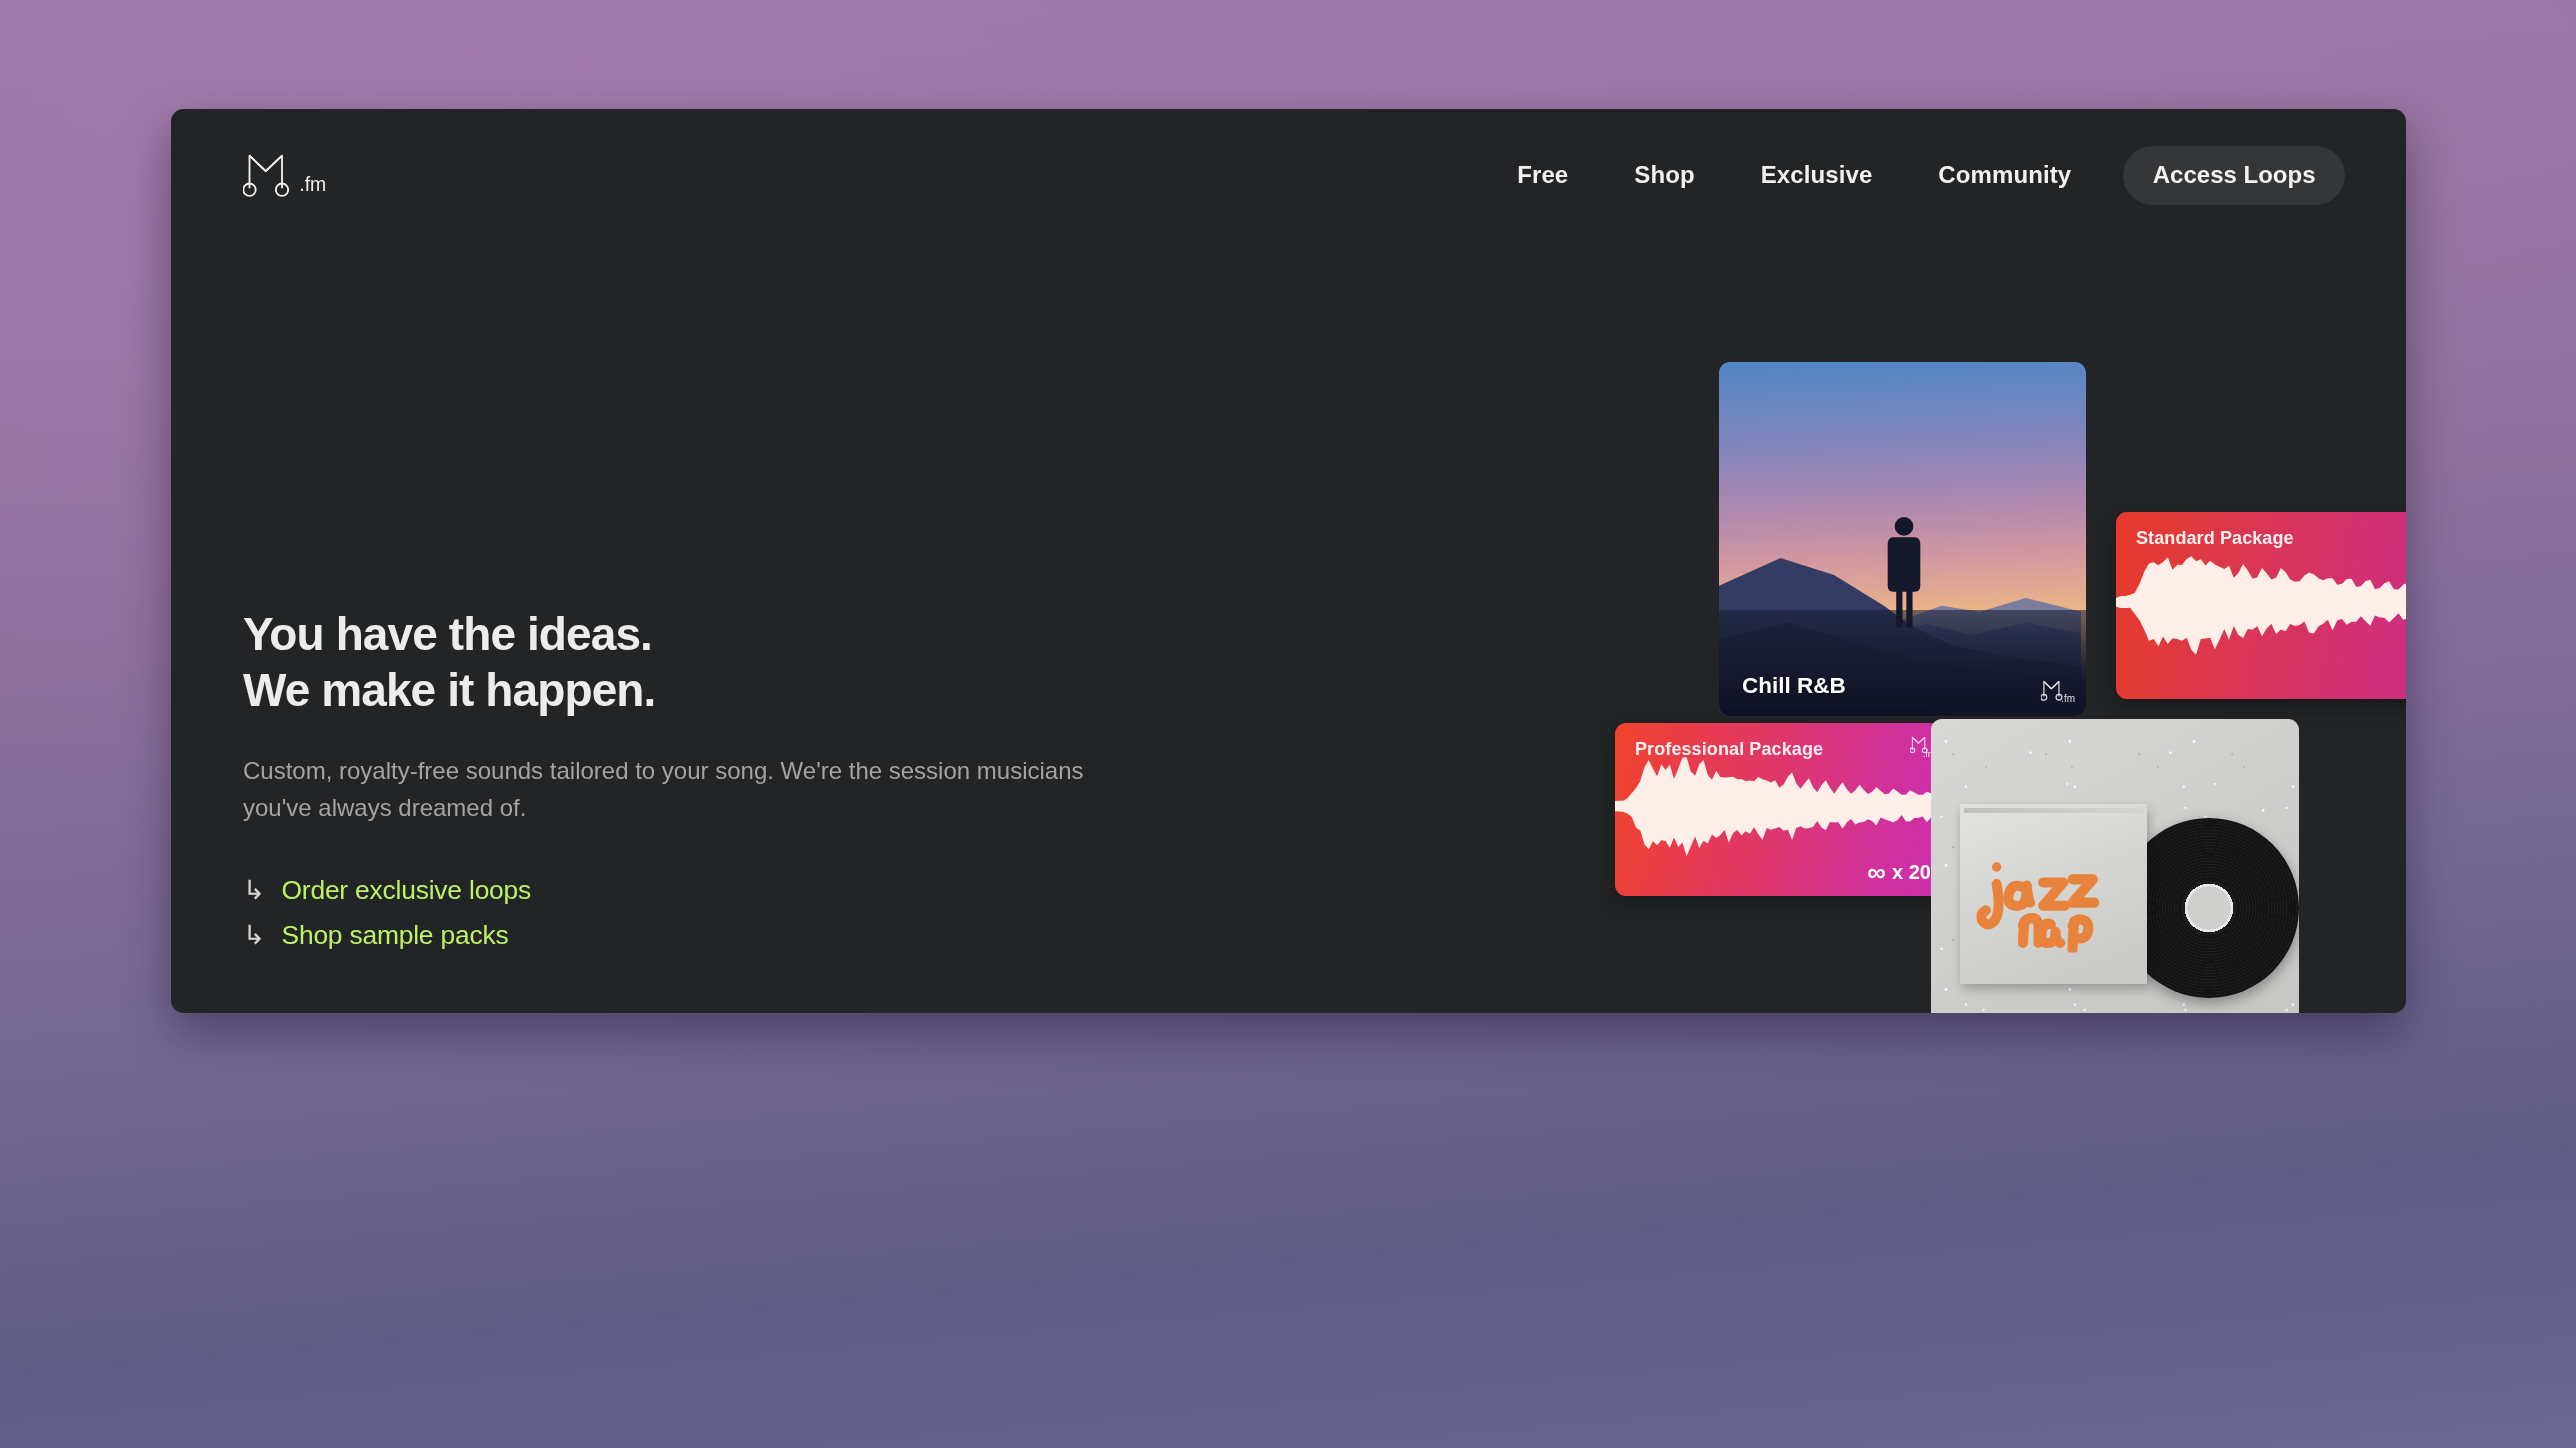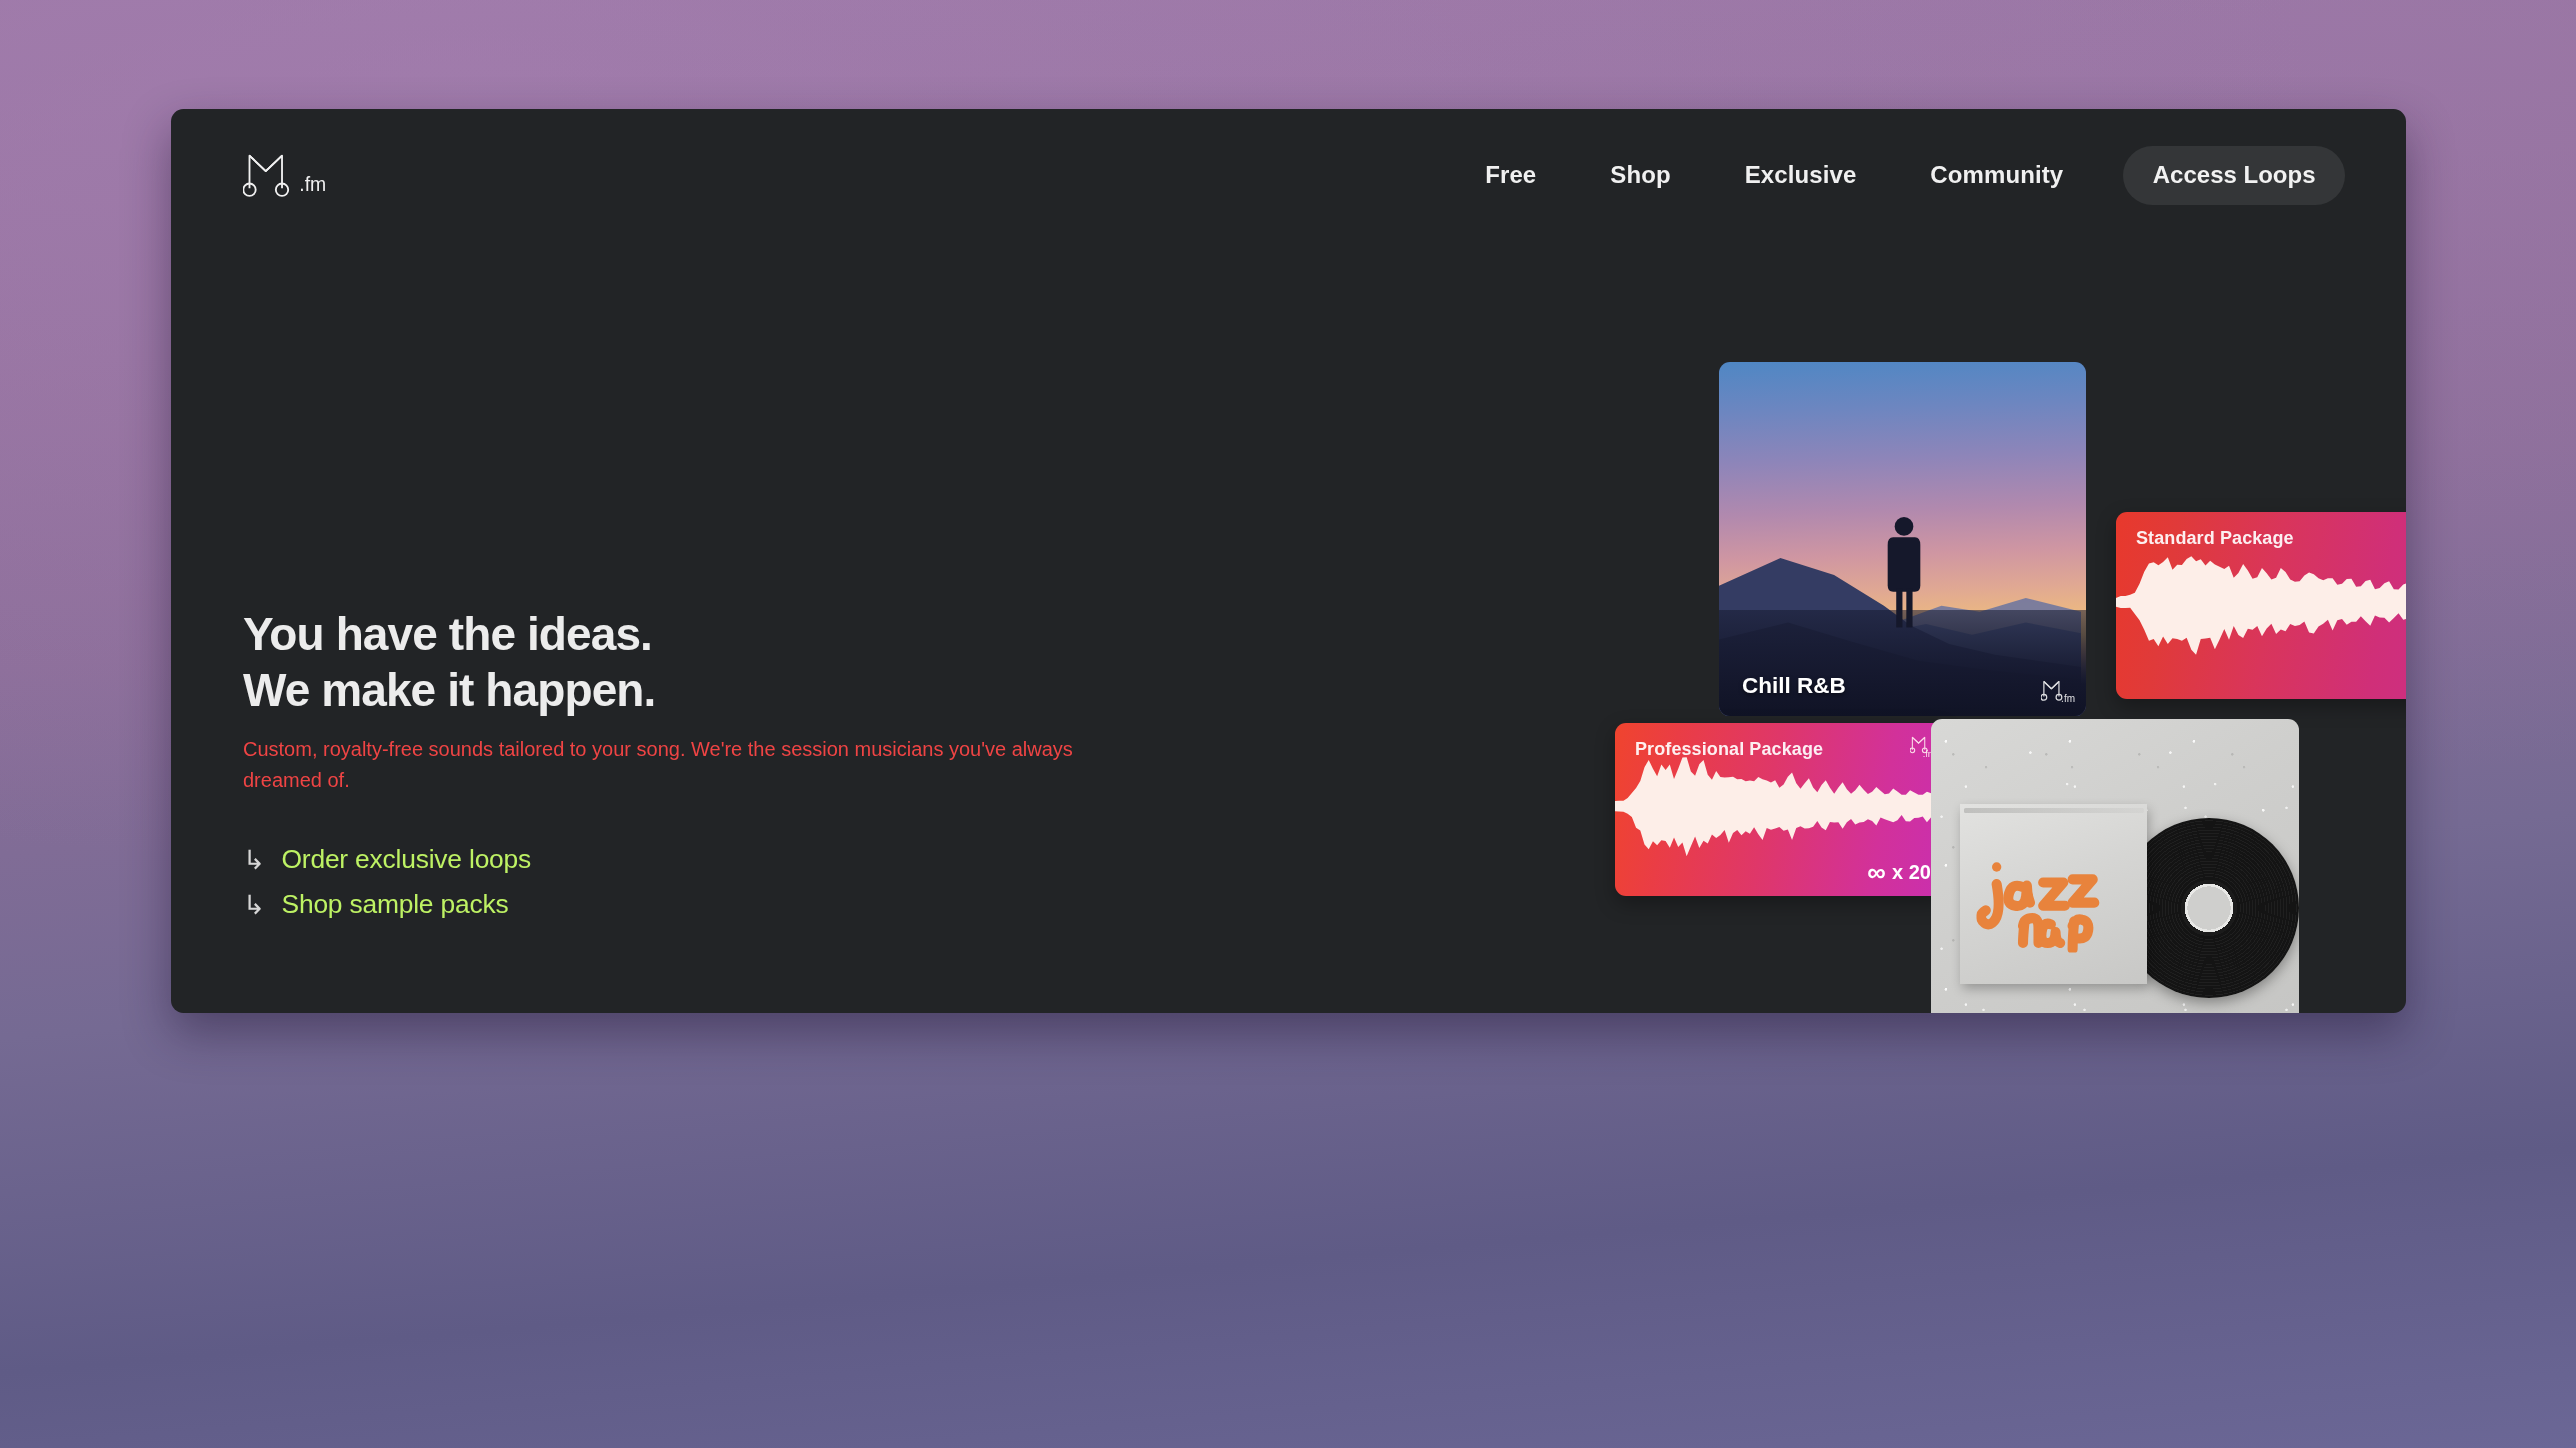--- a/index.html
+++ b/index.html
@@ -32,21 +32,21 @@
     position:absolute; left:0; top:0; right:0; height:132px;
     display:flex; align-items:center;
     padding:0 61px 0 72px;
   }
   .brand { display:flex; align-items:flex-end; }
   .brand svg { display:block; }
 
   .nav {
     margin-left:auto;
     display:flex; align-items:center;
-    gap:12px;
+    gap:4px;
   }
   .nav-link {
     color:#f0f0f0;
     font-size:24px;
     font-weight:600;
     letter-spacing:0.1px;
     padding:0 31px;
     white-space:nowrap;
     cursor:pointer;
   }
@@ -72,23 +72,23 @@
   }
   .headline {
     color:#ececec;
     font-size:46px;
     font-weight:700;
     line-height:1.22;
     letter-spacing:-0.9px;
   }
   .headline .l2 { display:block; }
   .subcopy {
-    margin-top:16px;
-    color:#ef4444;
-    font-size:20px;
+    margin-top:34px;
+    color:#a3a3a3;
+    font-size:24px;
     line-height:1.55;
     font-weight:400;
     max-width:847px;
   }
   .cta-list { margin-top:48px; }
   .cta-row {
     display:flex; align-items:center;
     gap:15.5px;
     margin-bottom:14px;
     cursor:pointer;

